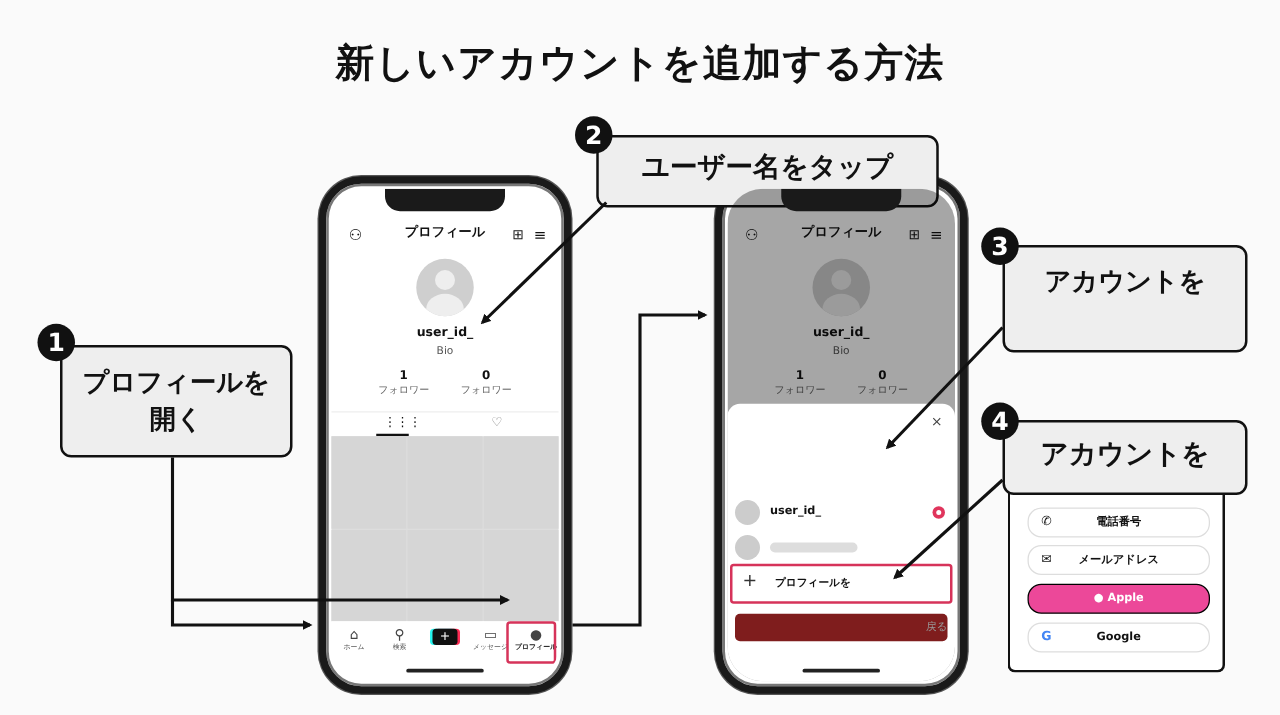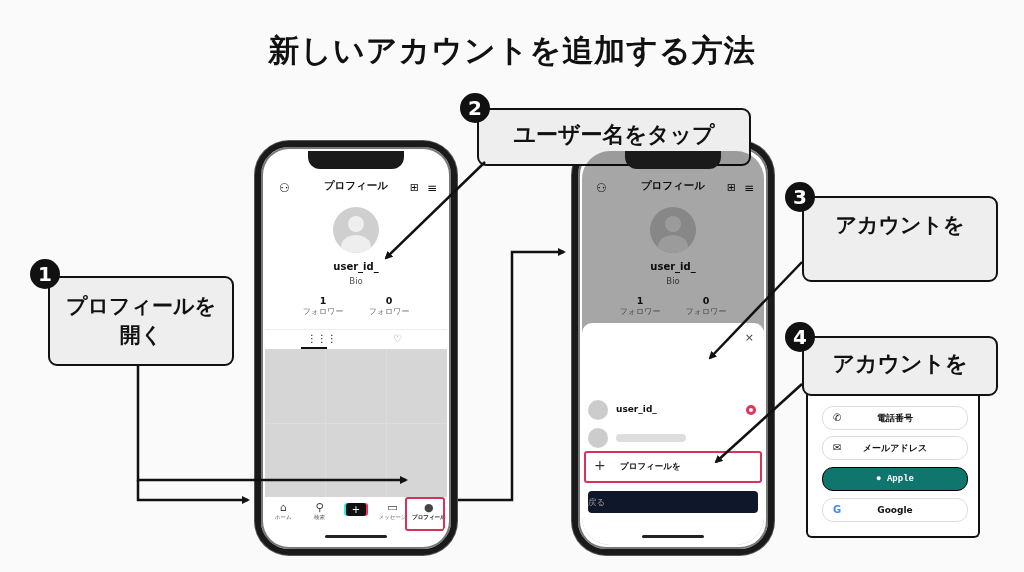--- a/index.html
+++ b/index.html
@@ -38,29 +38,29 @@
   .sheet .sub{position:absolute;top:52px;left:0;right:0;text-align:center;font-size:9.5px;font-weight:bold;}
   .acc{position:absolute;left:6px;right:6px;height:22px;}
   .acc .av{position:absolute;left:0;top:1px;width:20px;height:20px;border-radius:50%;background:#ccc;}
   .acc .nm{position:absolute;left:28px;top:5px;font-size:9px;font-weight:bold;}
   .acc .dot{position:absolute;right:2px;top:6px;width:10px;height:10px;border-radius:50%;background:#e0355c;}
   .acc .dot::after{content:"";position:absolute;left:3px;top:3px;width:4px;height:4px;border-radius:50%;background:#fff;}
   .acc .bar{position:absolute;left:28px;top:7px;width:70px;height:8px;border-radius:4px;background:#ddd;}
   .addacc{position:absolute;left:2px;right:2px;height:28px;border:2px solid #d6335a;border-radius:3px;background:#fff;}
   .addacc .pl{position:absolute;left:8px;top:4px;font-size:14px;color:#333;}
   .addacc .lb{position:absolute;left:34px;top:8px;font-size:8.5px;font-weight:bold;}
-  .back{position:absolute;left:6px;right:6px;height:22px;background:#0f172a;border-radius:4px;text-align:left;font-size:8.5px;line-height:22px;color:#999;}
+  .back{position:absolute;left:6px;right:6px;height:22px;background:#7f1d1d;border-radius:4px;text-align:right;font-size:8.5px;line-height:22px;color:#999;}
   
   .callout{position:absolute;background:#eeeeee;border:2.5px solid #111;border-radius:9px;font-weight:bold;text-align:center;color:#111;}
   .badge{position:absolute;width:30px;height:30px;border-radius:50%;background:#111;color:#fff;font-weight:bold;font-size:20px;line-height:30px;text-align:center;}
   
   .panel{position:absolute;left:806px;top:390px;width:170px;height:146px;background:#fff;border:2.5px solid #111;border-top:none;border-radius:0 0 6px 6px;}
   .mbtn{position:absolute;left:14px;width:144px;height:22px;border:1px solid #ddd;border-radius:11px;font-size:9px;font-weight:bold;text-align:center;line-height:22px;background:#fff;}
   .mbtn .mi{position:absolute;left:10px;top:0;font-size:10px;}
-  .mbtn.dark{background:#0f766e;color:#fff;border-color:#000;font-family:Liberation Mono, monospace;}
+  .mbtn.dark{background:#ec4899;color:#fff;border-color:#000;}
   svg.arrows{position:absolute;left:0;top:0;z-index:20;pointer-events:none;}
 </style>
 </head>
 <body>
 
 <div class="title">新しいアカウントを追加する方法</div>
 
 <div class="phone" style="left:255px;top:141px;">
   <div class="inner">
     <div class="notch"></div>

